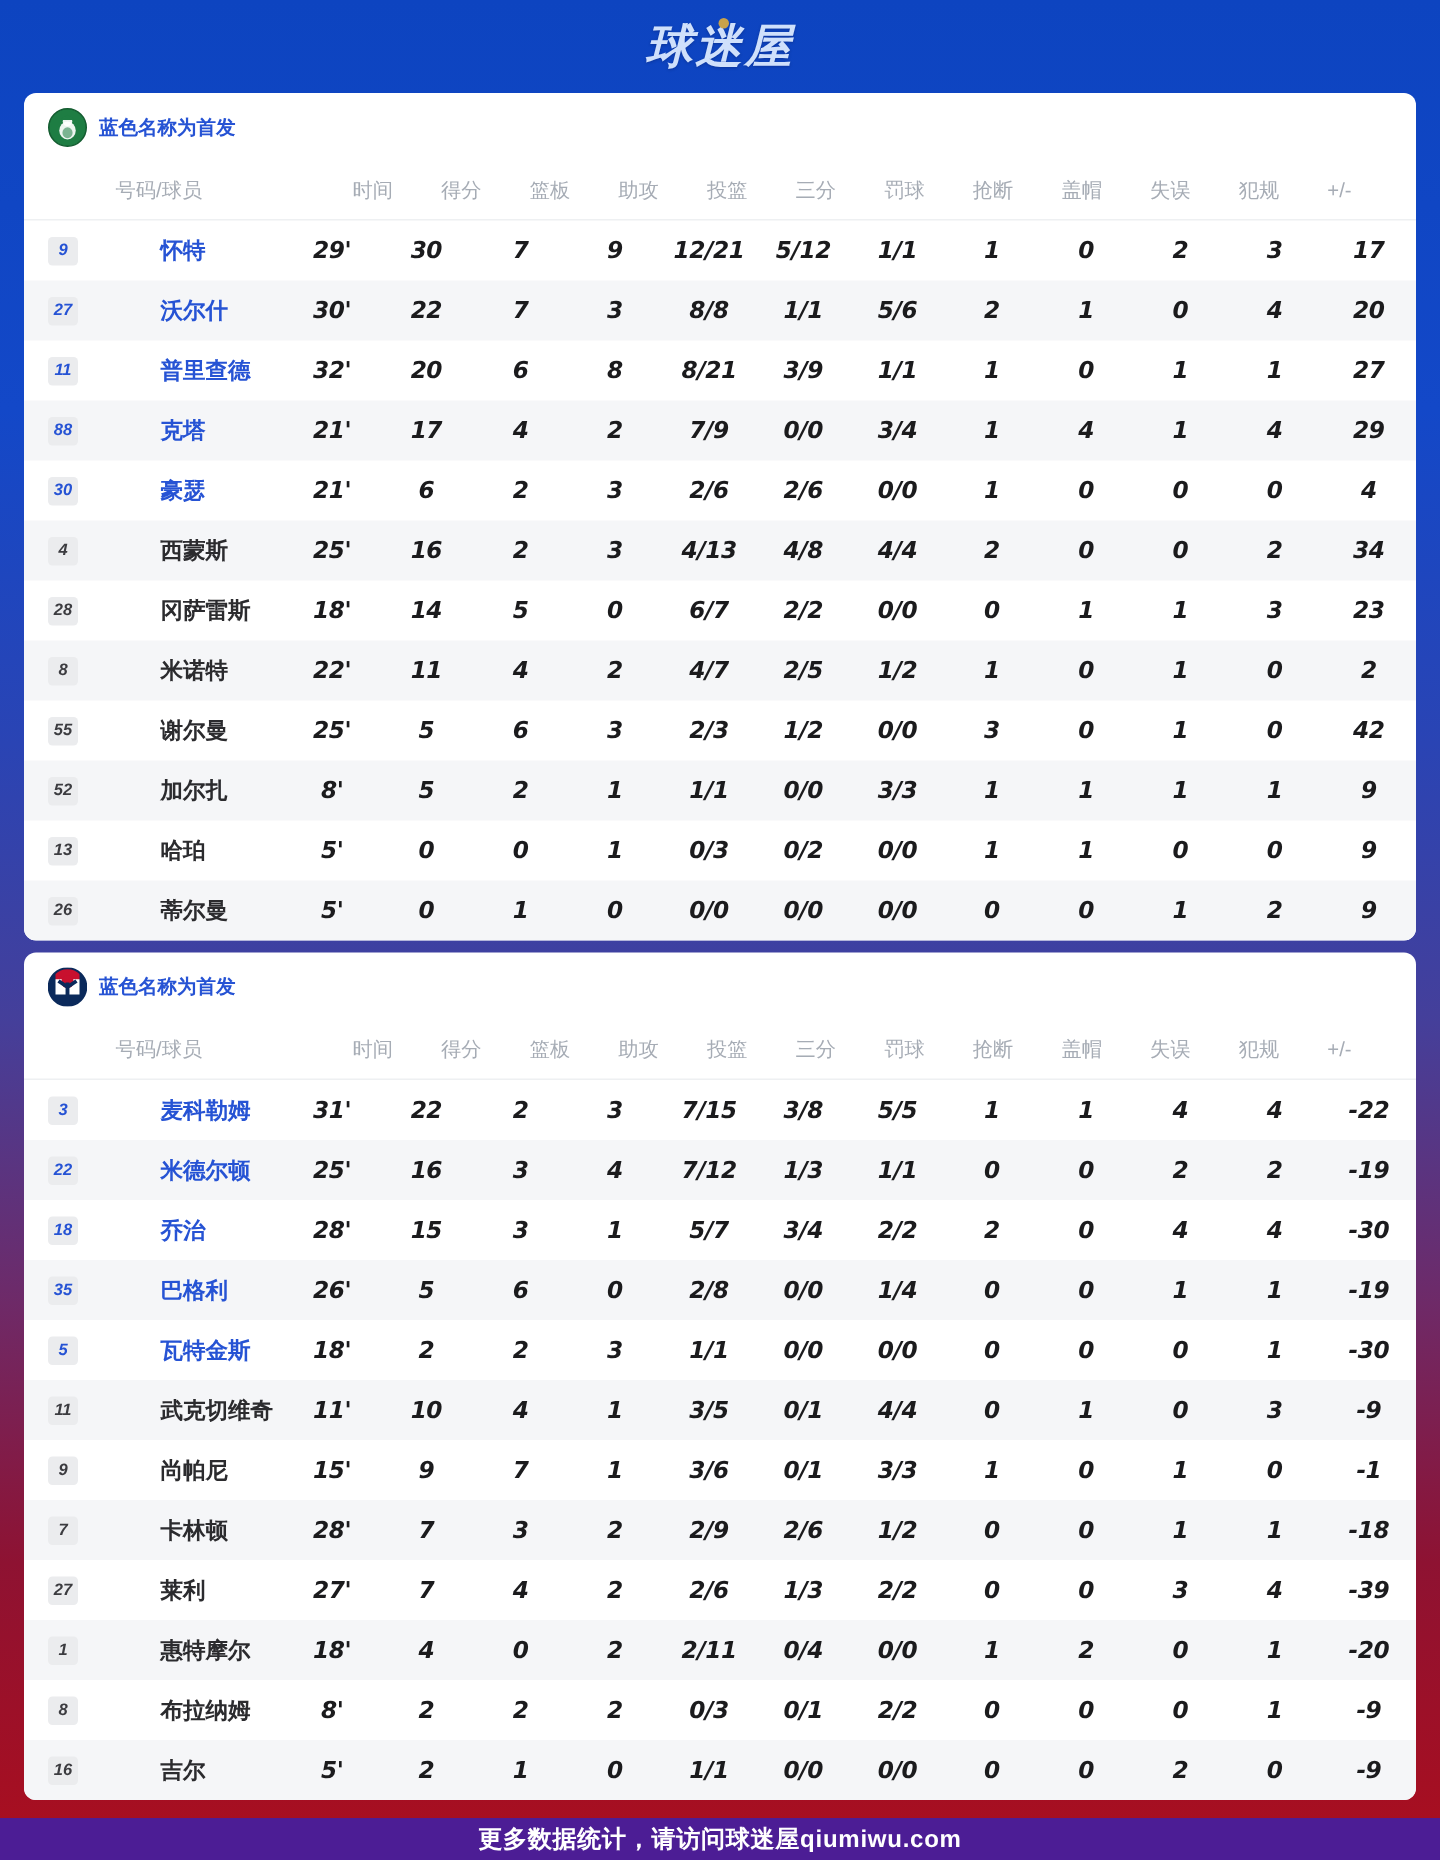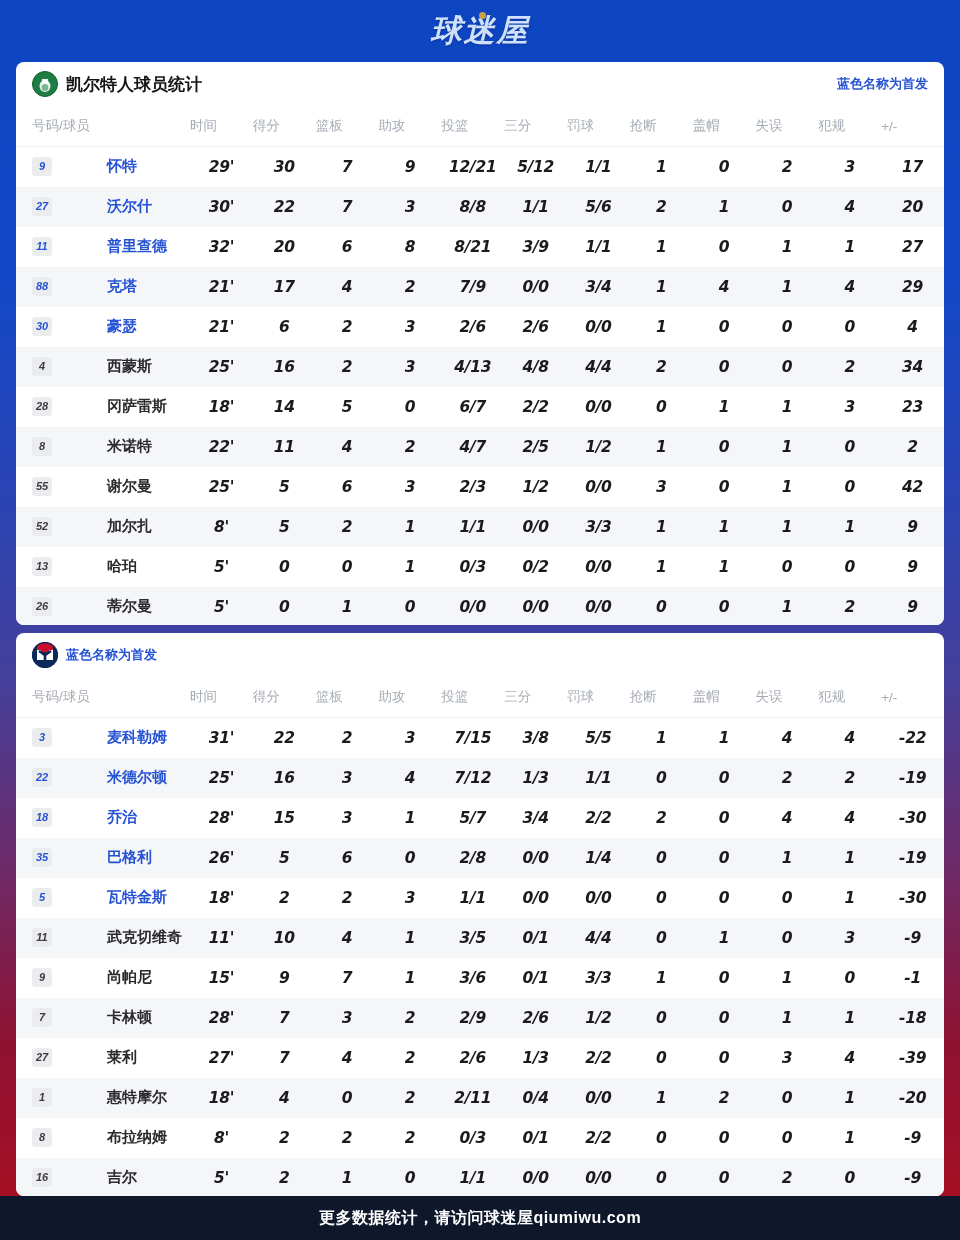--- a/index.html
+++ b/index.html
@@ -20,56 +20,55 @@
   .card {
     background:#ffffff; border-radius:8px; margin:0 16px; overflow:hidden;
   }
   .card + .card { margin-top:8px; }
   .card-head { height:45px; display:flex; align-items:center; padding:0 16px; gap:8px; }
   .team-logo { width:26px; height:26px; flex:0 0 auto; }
   .card-title { font-size:17px; font-weight:700; color:#141414; flex:1 1 auto; }
   .card-note { font-size:13px; font-weight:600; color:#2653d4; }
   
   .thead,.tr { display:grid; grid-template-columns:174px repeat(12,1fr); align-items:center; height:40px; }
-  .thead { border-bottom:1px solid #eef0f2; }
+  .thead { border-bottom:1px solid #eef0f2;padding-left:45px; }
   .th { font-size:13.5px; color:#a6acb5; font-weight:400; }
   .th.name-col { text-align:left; padding-left:16px; }
   .tr:nth-child(even) { background:#f5f6f8; }
   .td { text-align:center; }
   .td.name-col { display:flex; align-items:center; gap:10px; padding-left:16px; text-align:left; }
   .num { font-family:"DejaVu Sans","Liberation Sans",sans-serif; font-style:italic; font-weight:600; font-size:15.5px; color:#1b1b1d; letter-spacing:-0.3px; }
   .badge {
     min-width:20px; height:19px; line-height:19px; padding:0 3px; background:#ebecee; border-radius:3px;
     font-size:11px; font-style:italic; font-weight:700; color:#3c3c40; text-align:center; flex:0 0 auto;
   }
   .pname { font-size:15px; font-weight:600; color:#2b2b2e;margin-left:45px; }
   .tr.starter .pname, .tr.starter .badge { color:#2653d4; }
   
-  .footer { margin-top:auto; height:44px; background:#0f172a; display:flex; align-items:center; justify-content:center; }
+  .footer { margin-top:auto; height:28px; background:#4c1d95; display:flex; align-items:center; justify-content:center; }
   .footer-text { color:#ffffff; font-size:16px; font-weight:600; letter-spacing:.5px; }
 </style>
 </head>
 <body>
 
 <header class="top-header">
   <div class="logo-text">球迷屋</div>
   <span class="logo-dot" style="position:absolute; top:12px; left:479px;"></span>
 </header>
 
 <section class="card" style="margin-top:0;">
   <div class="card-head">
     <svg class="team-logo" viewBox="0 0 26 26">
       <circle cx="13" cy="13" r="12.5" fill="#1e7d43"></circle>
       <circle cx="13" cy="13" r="12.5" fill="none" stroke="#145c30" stroke-width="1"></circle>
       <ellipse cx="13" cy="15" rx="5.5" ry="6" fill="#ffffff" opacity="0.92"></ellipse>
       <circle cx="13" cy="9" r="3.2" fill="#ffffff" opacity="0.92"></circle>
       <path d="M8 8 L13 4.5 L18 8 Z" fill="#1e7d43"></path>
       <ellipse cx="13" cy="16.5" rx="3.4" ry="3.6" fill="#1e7d43" opacity="0.55"></ellipse>
     </svg>
-    <div class="card-title">凯尔特人球员统计</div>
     <div class="card-note">蓝色名称为首发</div>
   </div>
   <div class="thead">
       <div class="th name-col">号码/球员</div>
       <div class="th">时间</div>
       <div class="th">得分</div>
       <div class="th">篮板</div>
       <div class="th">助攻</div>
       <div class="th">投篮</div>
       <div class="th">三分</div>

